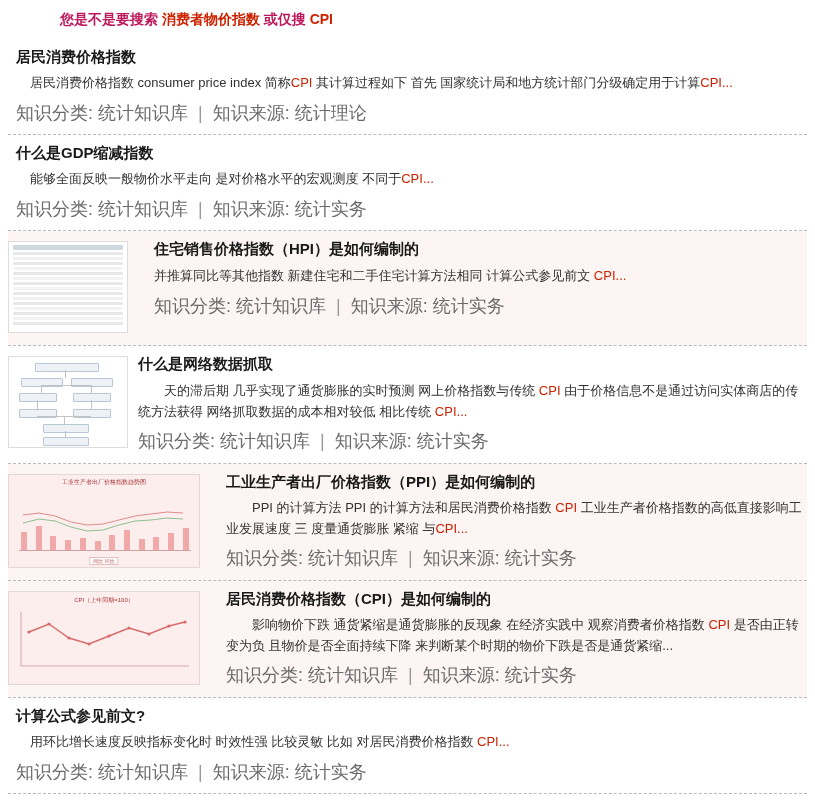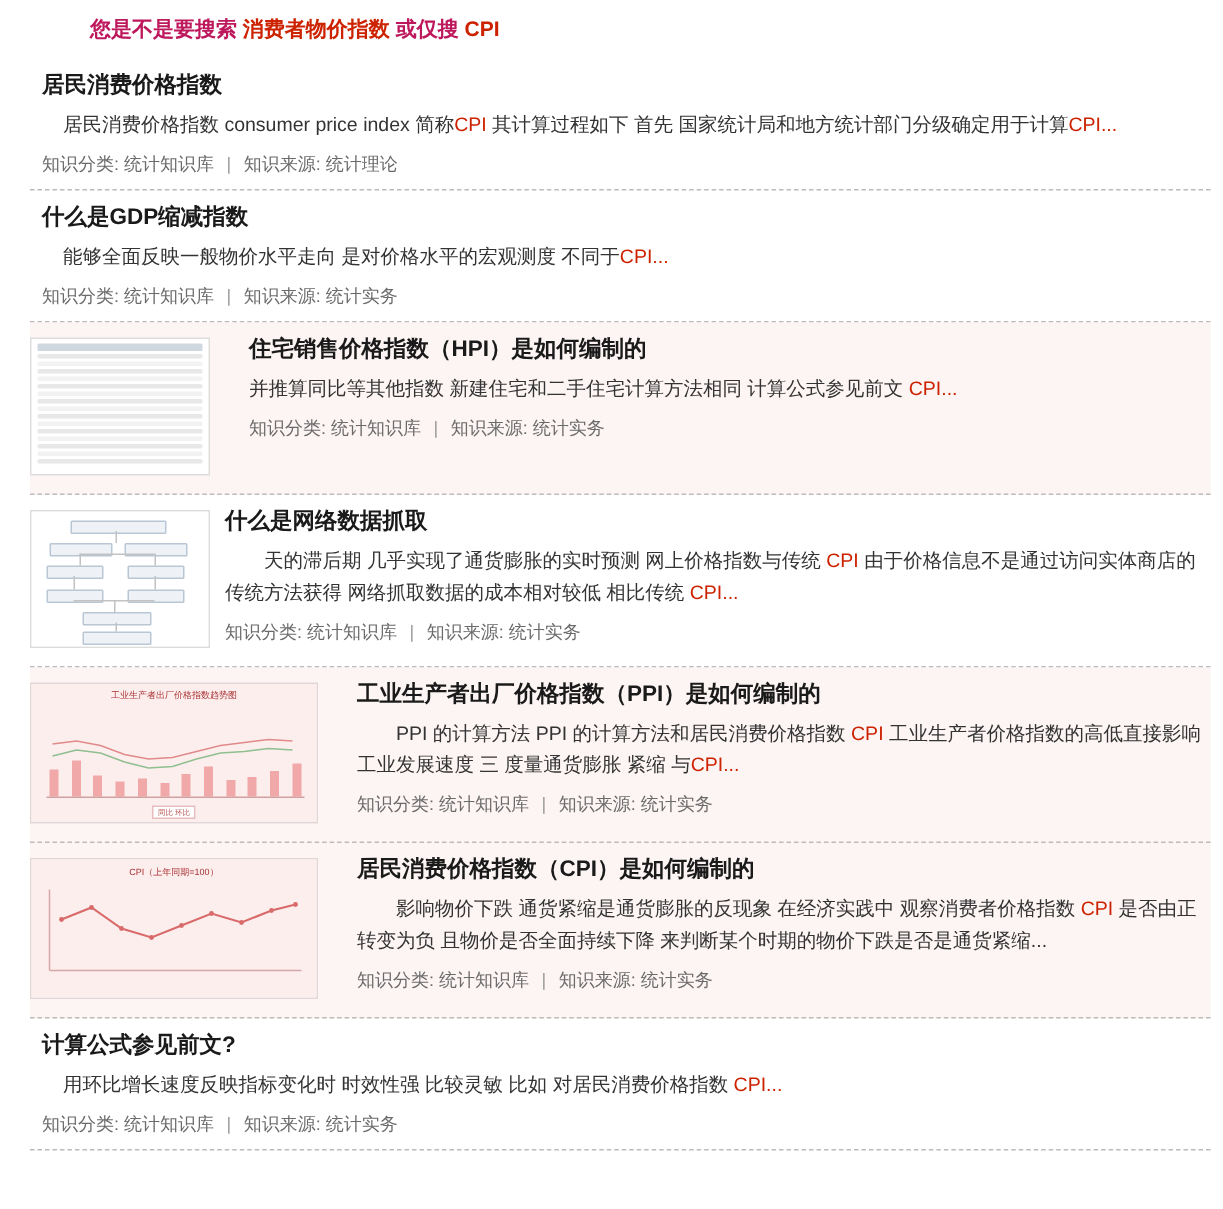--- a/index.html
+++ b/index.html
@@ -33,21 +33,21 @@
     color: #cc2200;
     font-weight: bold;
   }
   .suggest .plain {
     font-weight: bold;
     color: #be185d;
   }
 
   
   .results {
-    padding: 0 8px 0 20px;
+    padding: 0 8px 0 8px;
   }
   .result {
     border-bottom: 1px dashed #bbbbbb;
     padding: 6px 0 8px 0;
     display: flex;
     align-items: flex-start;
   }
   .result.shaded {
     background: #fdf4f4;
     gap: 16px;
@@ -86,21 +86,21 @@
     margin: 0 0 7px 0;
     text-indent: 2em;
   }
   .snippet.noindent {
     text-indent: 0;
   }
   .snippet .hl {
     color: #cc2200;
   }
   .meta {
-    font-size: 12px;
+    font-size: 18px;
     color: #6b6b6b;
     line-height: 1.4;
   }
   .meta .sep {
     color: #9a9a9a;
     margin: 0 5px;
   }
   .meta .val {
     color: #6b6b6b;
   }

